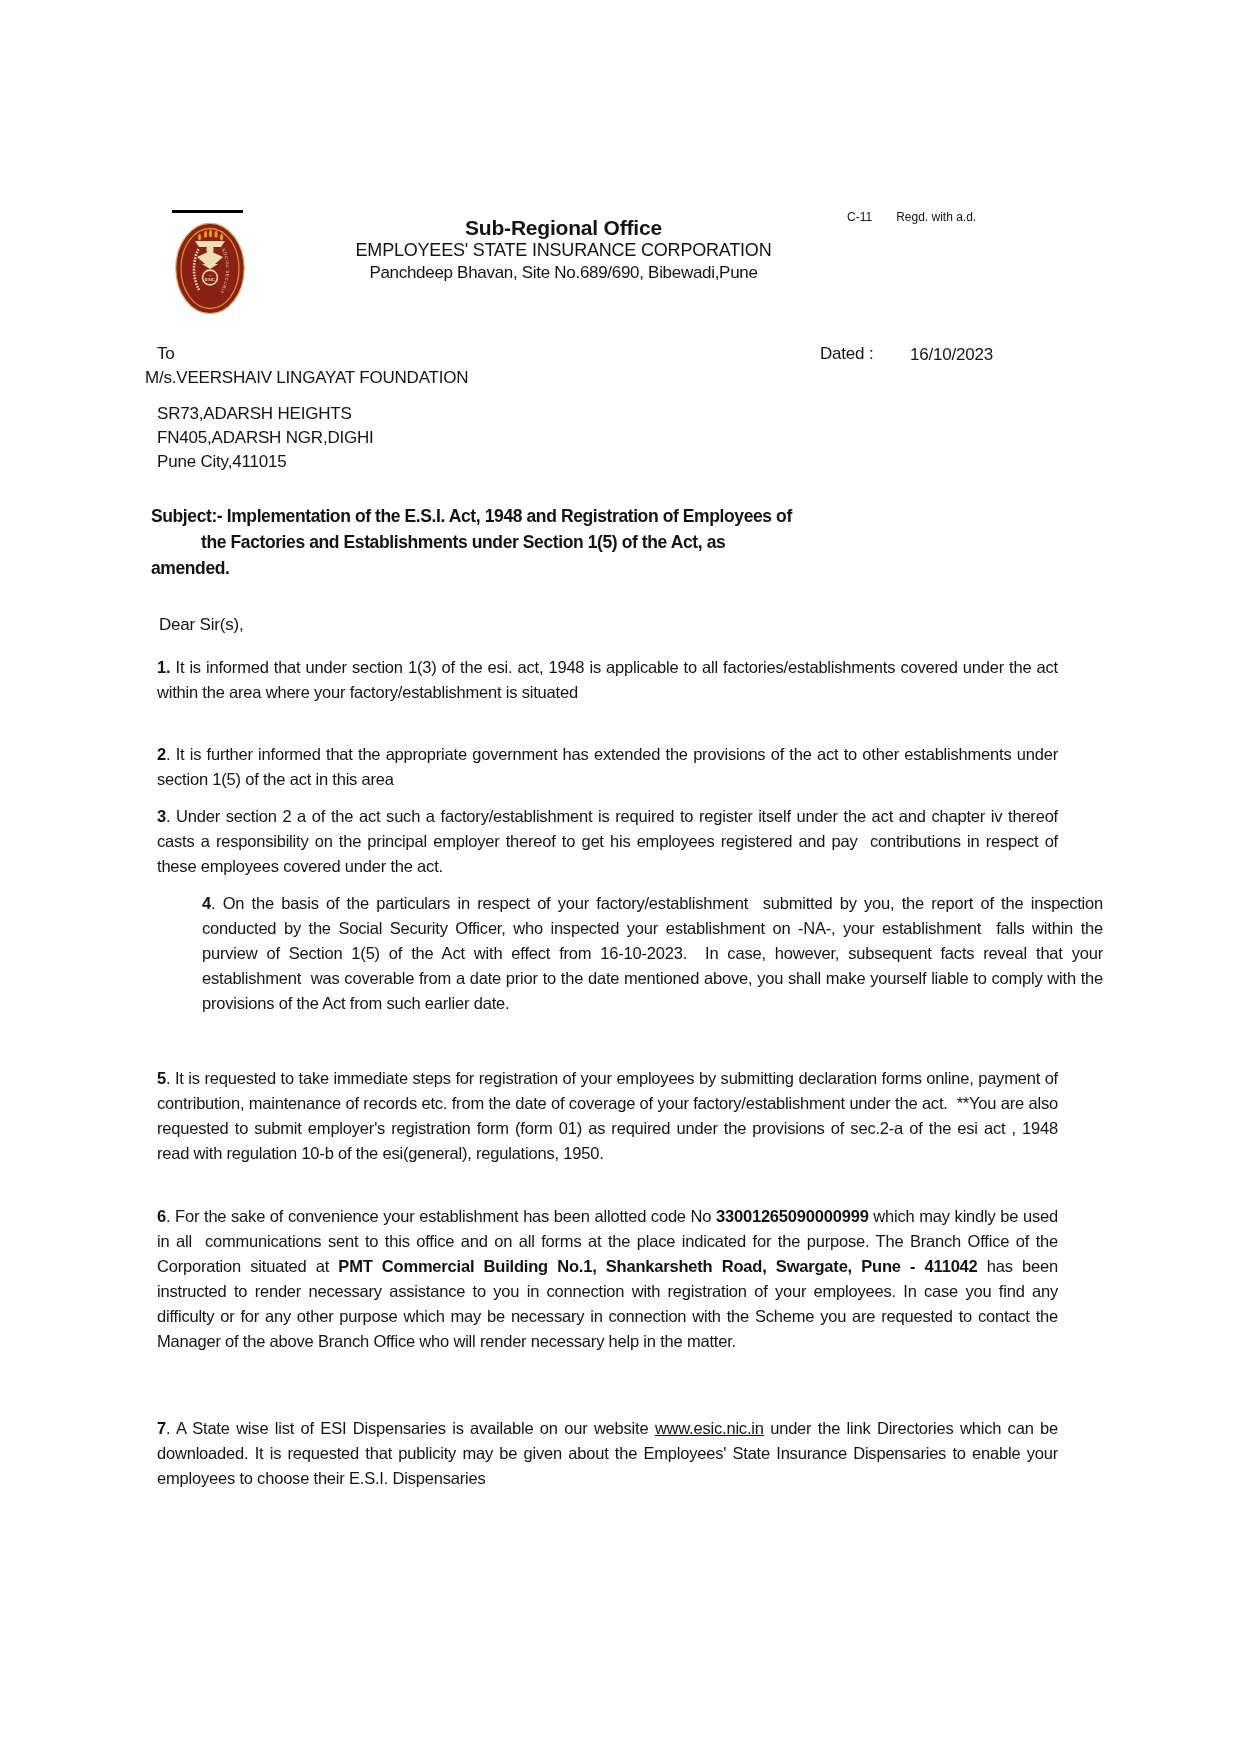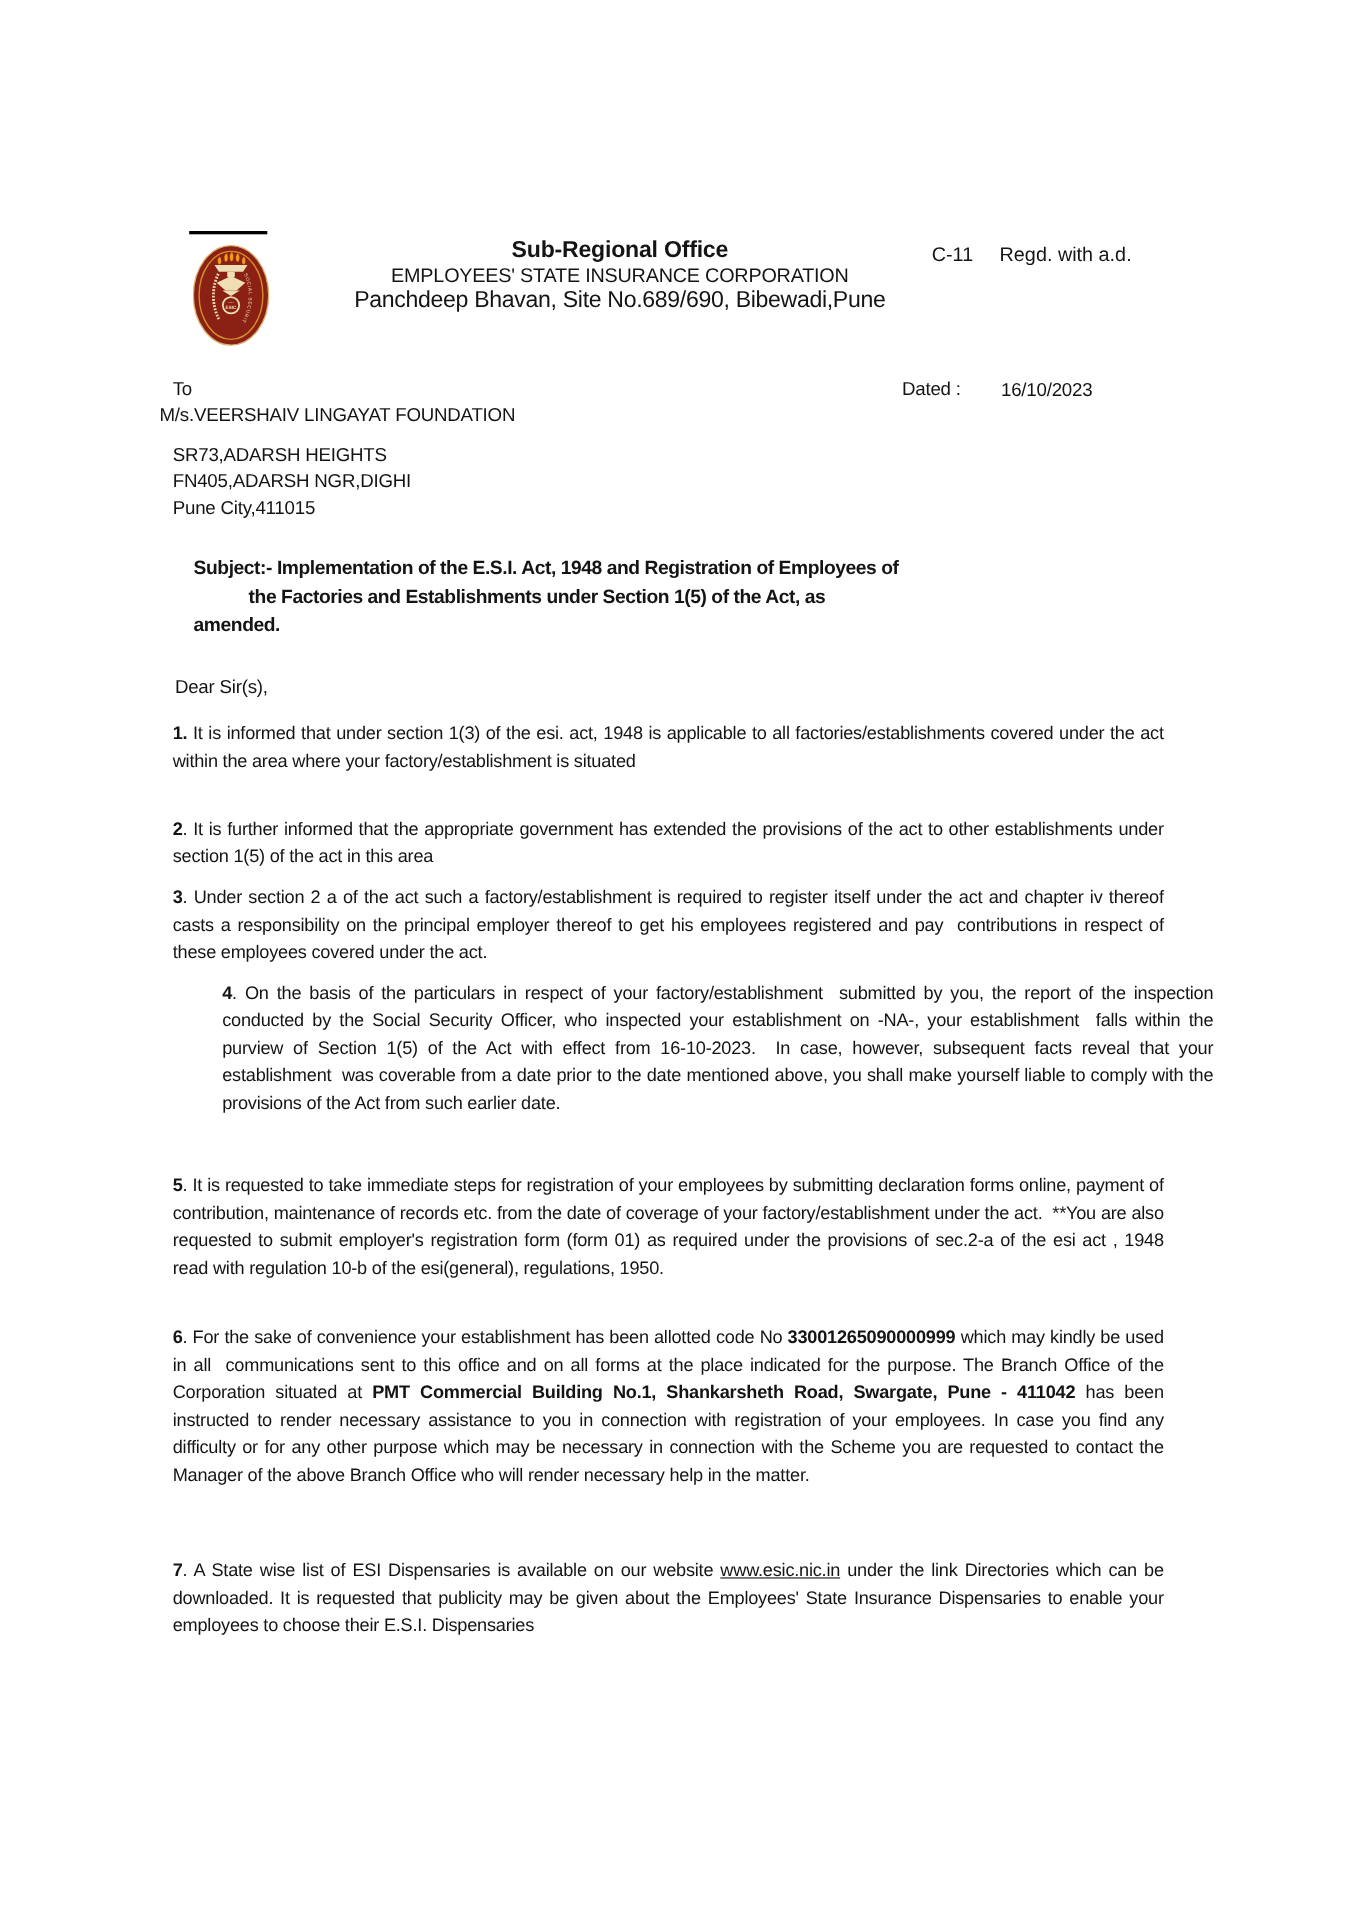--- a/index.html
+++ b/index.html
@@ -14,30 +14,30 @@
   }
   
   .rule{position:absolute;left:172px;top:210px;width:71px;height:3px;background:#000;}
   .logo{position:absolute;left:175px;top:222px;width:70px;height:93px;}
   .head-center{
     position:absolute;left:300px;top:215px;width:527px;text-align:center;
     white-space:nowrap;
   }
   .head-office{font-size:21px;font-weight:bold;line-height:25px;letter-spacing:-0.2px;}
   .head-org{font-size:18px;line-height:21px;letter-spacing:-0.2px;}
-  .head-addr{font-size:21px;line-height:24px;letter-spacing:-0.3px;}
+  .head-addr{font-size:17px;line-height:24px;letter-spacing:-0.3px;}
   .head-right{
-    position:absolute;left:847px;top:221px;display:flex;gap:24px;
-    font-size:18px;white-space:nowrap;
+    position:absolute;left:847px;top:210px;display:flex;gap:24px;
+    font-size:12px;white-space:nowrap;
   }
   
   .line{position:absolute;font-size:17px;line-height:20px;white-space:pre;letter-spacing:-0.2px;}
   
   .subject{
-    position:absolute;left:176px;top:503px;width:760px;
+    position:absolute;left:151px;top:503px;width:760px;
     font-weight:bold;font-size:17.5px;line-height:26px;letter-spacing:-0.4px;
   }
   .subject .ind{padding-left:50px;}
   
   .salutation{position:absolute;left:145px;top:615px;font-size:17px;letter-spacing:-0.2px;margin-left:14px;}
   .para{
     position:absolute;left:157px;width:901px;margin:0;
     font-size:16.5px;line-height:25px;letter-spacing:-0.2px;
     text-align:justify;white-space:pre-wrap;
   }

